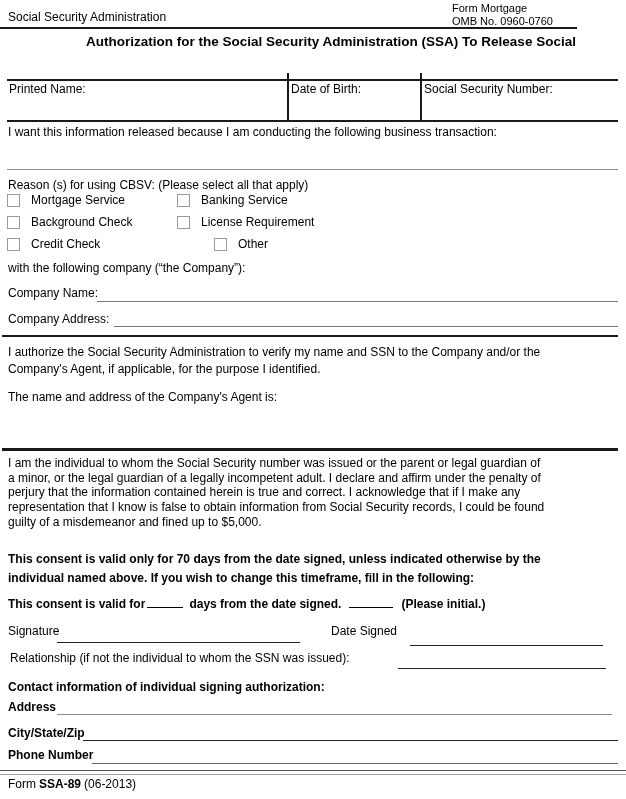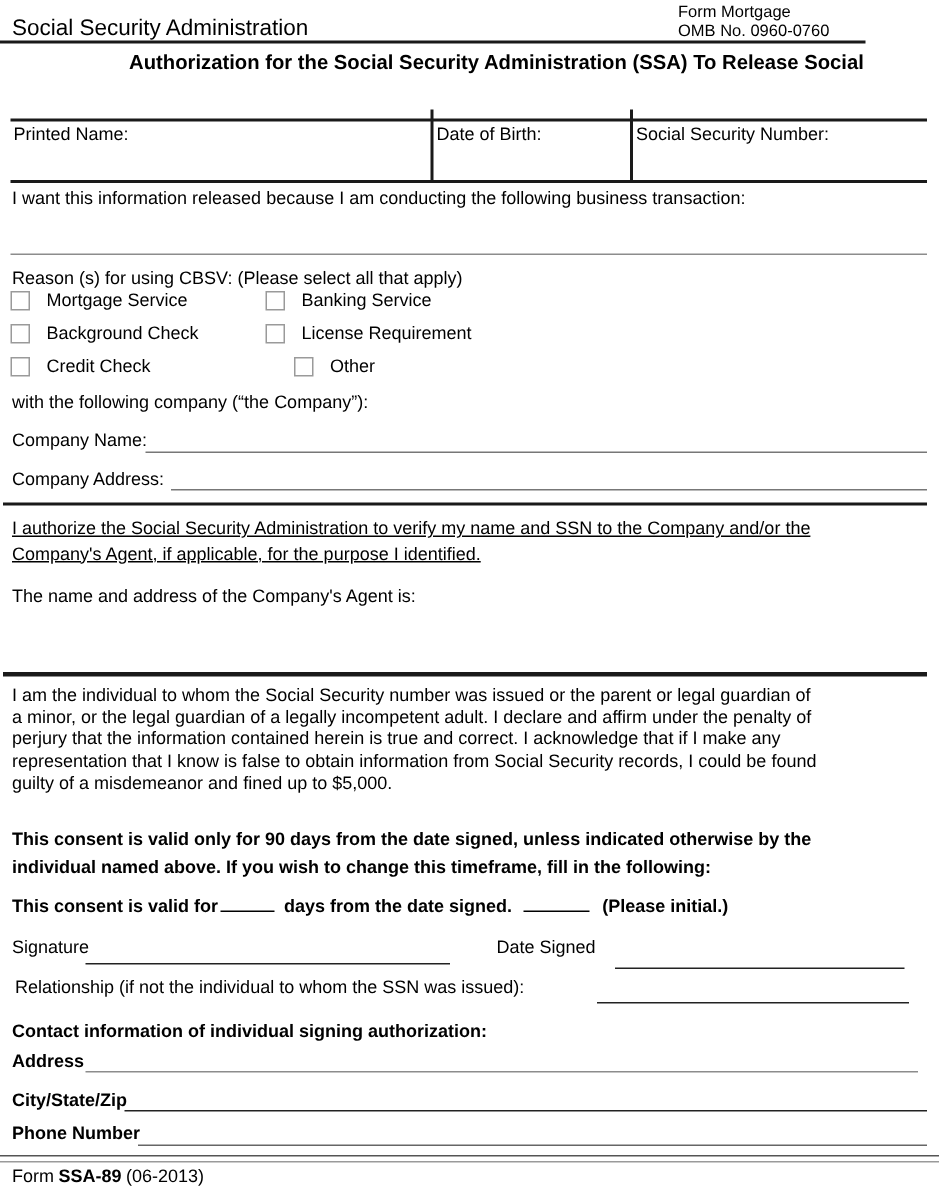--- a/index.html
+++ b/index.html
@@ -15,48 +15,48 @@
   .rule { background: #1a1a1a; }
   .rule-g { background: #8c8c8c; }
   .fill { border-bottom: 1px solid #777; height: 14px; font-size: 12px; }
   .fill-dark { border-bottom: 1.5px solid #222; }
   .fill-gray { border-bottom: 1px solid #8c8c8c; }
   .fill-mid { border-bottom: 1.5px solid #666; }
   .cbitem { display: flex; align-items: center; gap: 11px; font-size: 12px; }
   .cbox { display: inline-block; width: 13px; height: 13px; border: 1.5px solid #9a9a9a; background: #fff; }
   .blank { display: inline-block; border-bottom: 1.5px solid #000; height: 12px; }
 
-  #hdrL { left: 8px; top: 10px; font-size: 15px; }
+  #hdrL { left: 8px; top: 10px; font-size: 12px; }
   #hdrR { left: 452px; top: 2px; font-size: 11px; line-height: 12.5px; }
   #hrule { left: 0; top: 27px; width: 577px; height: 2px; }
   #title { left: 0; top: 33px; width: 626px; text-align: center; font-size: 13.5px; line-height: 17.5px; padding-left: 36px; }
 
   #tTop { left: 7px; top: 79px; width: 611px; height: 2px; }
   #tBot { left: 7px; top: 120px; width: 611px; height: 2px; }
   #tV1 { left: 287px; top: 73px; width: 2px; height: 47px; }
   #tV2 { left: 420px; top: 73px; width: 2px; height: 47px; }
   #cellName { left: 9px; top: 82px; width: 276px; height: 37px; }
   #cellDob { left: 291px; top: 82px; width: 127px; height: 37px; }
   #cellSsn { left: 424px; top: 82px; width: 192px; height: 37px; }
 
   #intro { left: 8px; top: 125px; }
   #bizArea { left: 8px; top: 141px; width: 610px; height: 27px; }
   #gruleTop { left: 7px; top: 169px; width: 611px; height: 1px; }
   #reasonLbl { left: 8px; top: 178px; }
   #cb0 { left: 7px; top: 193px; } #cb1 { left: 177px; top: 193px; }
   #cb2 { left: 7px; top: 215px; } #cb3 { left: 177px; top: 215px; }
-  #cb4 { left: 7px; top: 237px; } #cb5 { left: 177px; top: 237px; padding-left: 19px; }
+  #cb4 { left: 7px; top: 237px; } #cb5 { left: 195px; top: 237px; padding-left: 19px; }
 
   #coIntro { left: 8px; top: 261px; }
   #coNameLbl { left: 8px; top: 286px; }
   #coNameLine { left: 97px; top: 288px; width: 521px; }
   #coAddrLbl { left: 8px; top: 312px; }
   #coAddrLine { left: 114px; top: 313px; width: 504px; }
   #rule1 { left: 2px; top: 335px; width: 616px; height: 2px; }
-  #authPara { left: 8px; top: 344px; width: 614px; line-height: 16.5px; text-decoration: underline; }
+  #authPara { left: 8px; top: 344px; width: 614px; line-height: 16.5px; }
   #agentLbl { left: 8px; top: 390px; }
   #agentArea { left: 8px; top: 407px; width: 610px; height: 40px; }
   #rule2 { left: 2px; top: 448px; width: 616px; height: 2.5px; }
   #perjury { left: 8px; top: 456px; width: 616px; line-height: 14.7px; }
   #notice { left: 8px; top: 550px; width: 616px; line-height: 19px; }
 
   #consentLine { left: 8px; top: 596px; }
   #daysBlank { width: 36px; margin: 0 6px 0 2px; }
   #initBlank { width: 44px; margin: 0 8px; }
 
@@ -153,21 +153,21 @@
 <div class="abs" id="agentLbl">The name and address of the Company's Agent is:</div>
 <div class="abs" id="agentArea"></div>
 <div class="abs rule" id="rule2"></div>
 
 <div class="abs pre" id="perjury">I am the individual to whom the Social Security number was issued or the parent or legal guardian of
 a minor, or the legal guardian of a legally incompetent adult. I declare and affirm under the penalty of
 perjury that the information contained herein is true and correct. I acknowledge that if I make any
 representation that I know is false to obtain information from Social Security records, I could be found
 guilty of a misdemeanor and fined up to $5,000.</div>
 
-<div class="abs pre b" id="notice">This consent is valid only for 90 days from the date signed, unless indicated otherwise by the
+<div class="abs pre b" id="notice">This consent is valid only for 70 days from the date signed, unless indicated otherwise by the
 individual named above.  If you wish to change this timeframe, fill in the following:</div>
 <div class="abs b" id="consentLine">
   <span>This consent is valid for</span><span class="blank" id="daysBlank"></span><span>days from the date signed.</span><span class="blank" id="initBlank"></span><span>(Please initial.)</span>
 </div>
 
 <div class="abs" id="sigLbl">Signature</div>
 <div class="abs fill fill-dark" id="sigLine"></div>
 <div class="abs" id="dateLbl">Date Signed</div>
 <div class="abs fill fill-dark" id="dateLine"></div>
 <div class="abs" id="relLbl">Relationship (if not the individual to whom the SSN was issued):</div>

